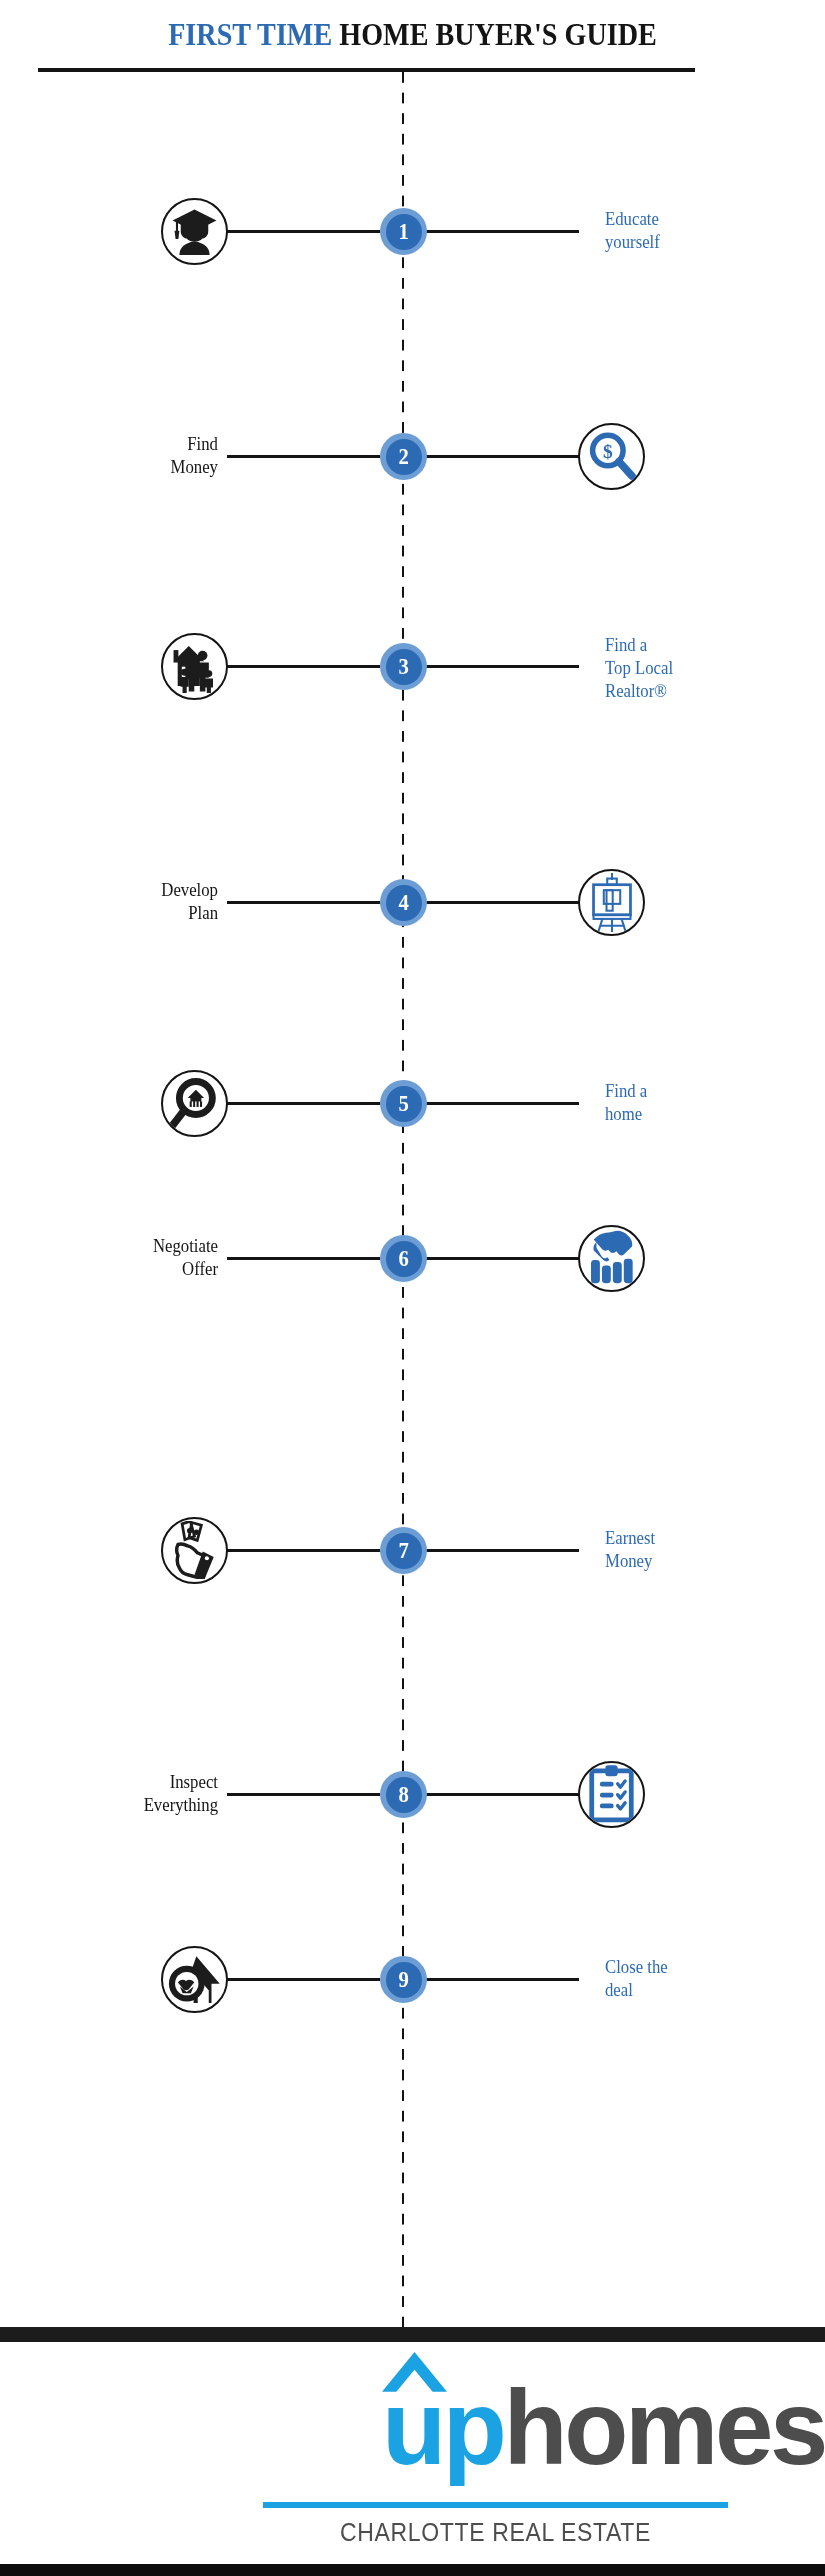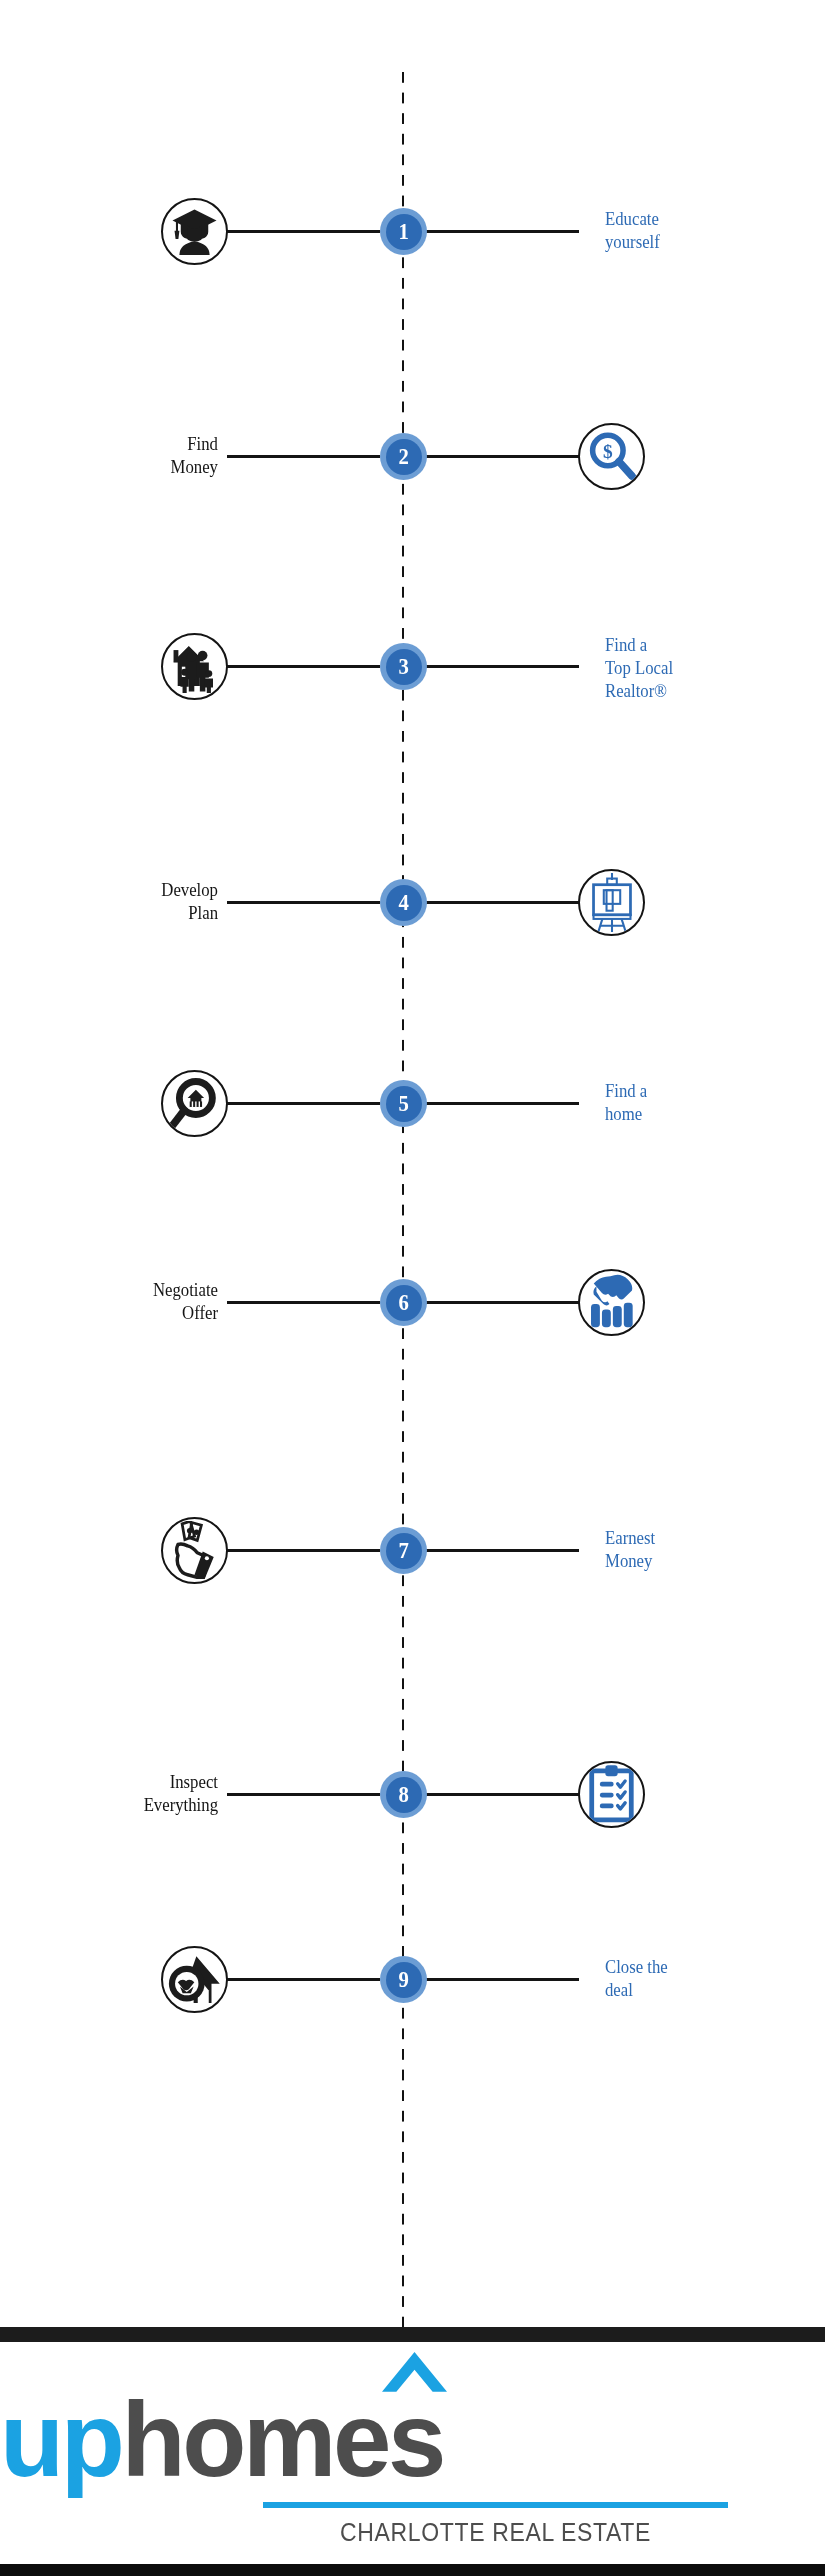--- a/index.html
+++ b/index.html
@@ -178,27 +178,26 @@
     left: 0;
     top: 2349px;
     width: 825px;
     height: 213px;
   }
   .logo-word {
     position: absolute;
     left: 0;
     top: 26px;
     width: 825px;
-    text-align: left;
+    text-align: right;
     font-family: "Liberation Sans", sans-serif;
     font-weight: bold;
     font-size: 105px;
     line-height: 105px;
     letter-spacing: -3.4px;
-    margin-top: 12px;
   }
   .logo-word .lw-up { color: #1ba2e2; }
   .logo-word .lw-homes { color: #4d4d4d; }
   .logo-underline {
     position: absolute;
     left: 263px;
     top: 153px;
     width: 465px;
     height: 6.2px;
     background: #1ba2e2;
@@ -223,20 +222,27 @@
     top: 0px;
     width: 65px;
     height: 69px;
   }
 </style>
 </head>
 <body>
 
 <div class="page">
 
+  <div class="header">
+    <div class="header-title">
+      <span class="t-blue">FIRST TIME</span>
+      <span class="t-black">HOME BUYER'S GUIDE</span>
+    </div>
+    <div class="header-rule"></div>
+  </div>
 
   <div class="spine"></div>
 
   <div class="step" style="top:177px">
     <div class="conn conn-left"></div>
     <div class="conn conn-right"></div>
     <div class="bubble bubble-left">
       <svg width="55" height="55" viewBox="0 0 80 80" aria-hidden="true">
         <path fill="#1c1c1c" d="M40 8 L72 24 L40 40 L8 24 Z"></path>
         <path fill="#1c1c1c" d="M20 27 L20 40 Q20 52 40 52 Q60 52 60 40 L60 27 L40 37 Z"></path>
@@ -344,21 +350,21 @@
     </div>
     <div class="badge">
       <div class="badge-inner">
         <span class="badge-num">5</span>
       </div>
     </div>
     <div class="lbl lbl-right">Find a
 home</div>
   </div>
 
-  <div class="step" style="top:1248px">
+  <div class="step" style="top:1204px">
     <div class="conn conn-left"></div>
     <div class="conn conn-right"></div>
     <div class="lbl lbl-left">Negotiate
 Offer</div>
     <div class="badge">
       <div class="badge-inner">
         <span class="badge-num">6</span>
       </div>
     </div>
     <div class="bubble bubble-right">

